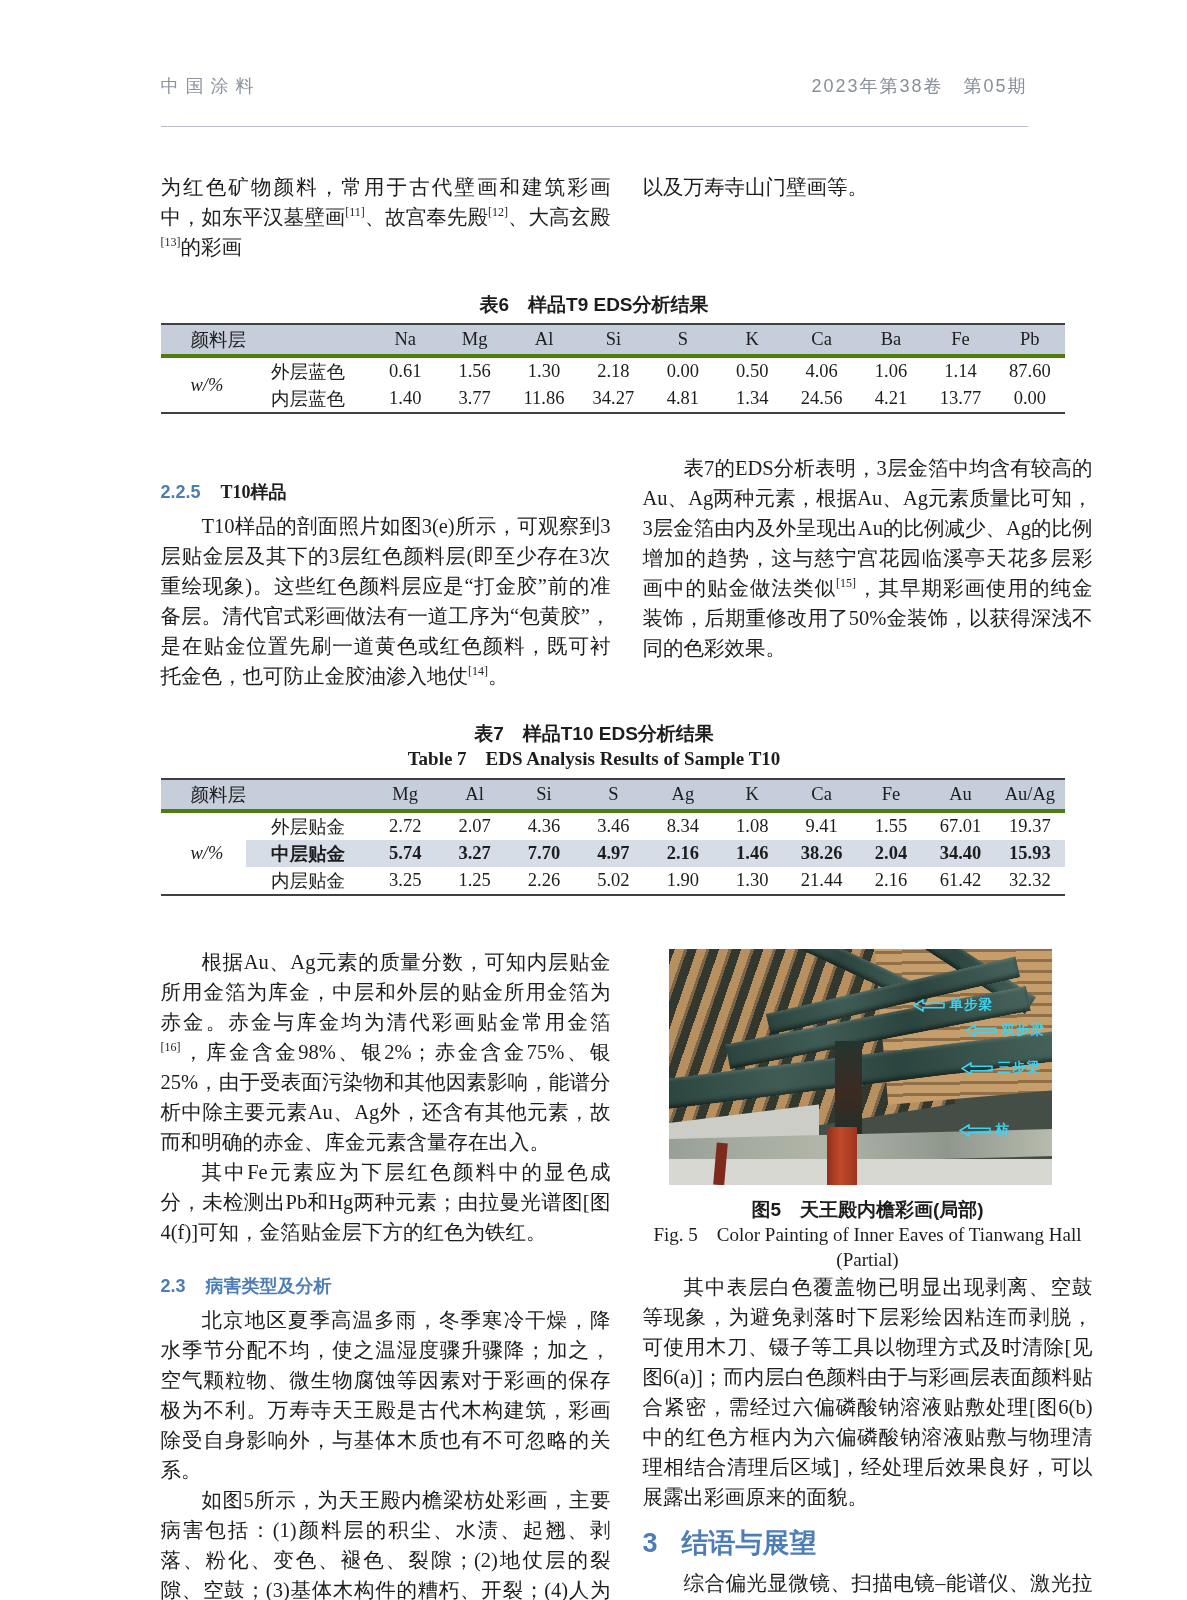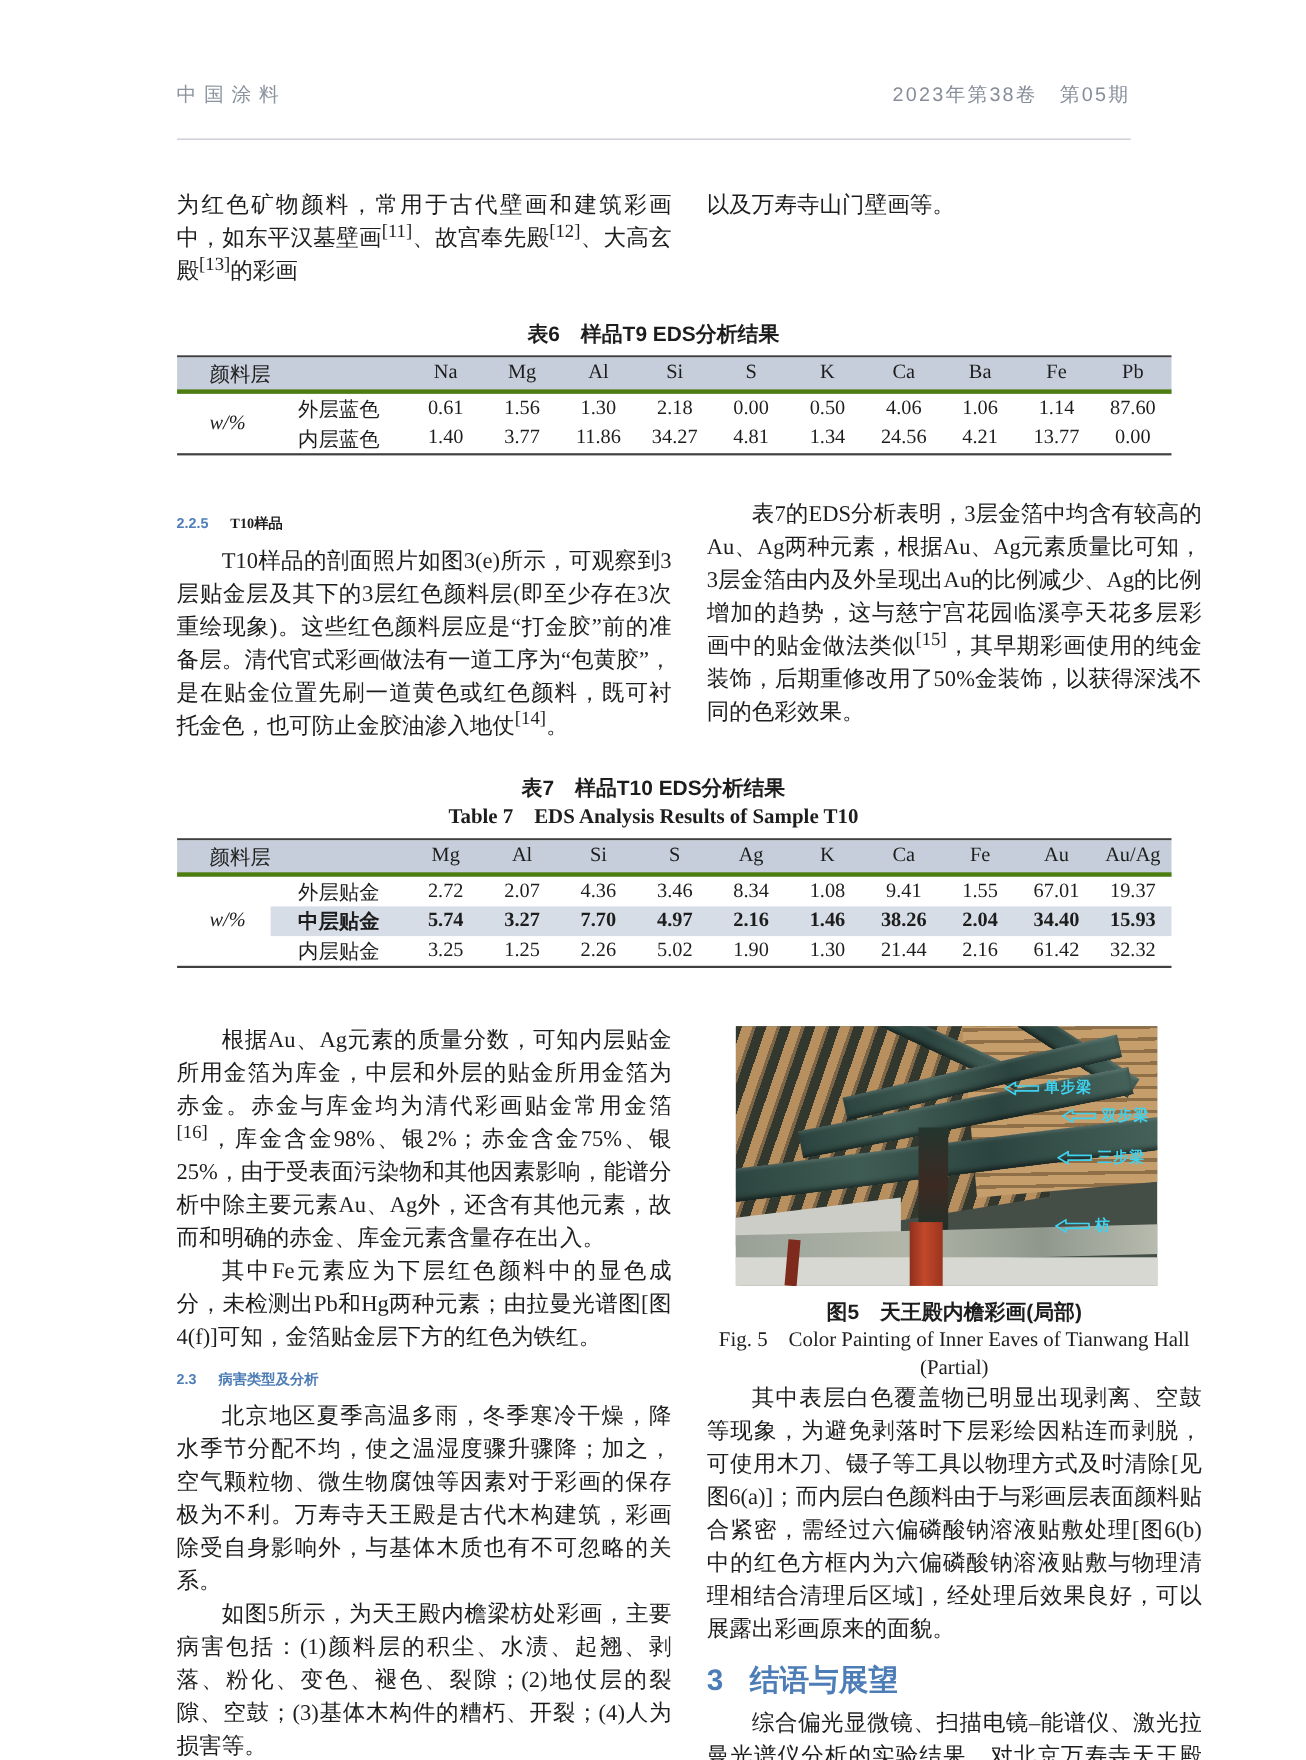--- a/index.html
+++ b/index.html
@@ -22,43 +22,43 @@
     font-family:"Liberation Sans","DejaVu Sans",sans-serif;color:#8c939e;font-size:18px;}
   .pg-header .journal{letter-spacing:7px;}
   .pg-header .issue{letter-spacing:2px;color:#878e99;}
   .head-rule{height:1px;background:var(--rule);margin-top:7px;flex:none;}
   
   .two-col{display:flex;gap:32px;}
   .col{width:450px;flex:none;}
   p.body{font-size:20.5px;line-height:30px;text-align:justify;margin:0 0 0 0;text-indent:2em;}
   p.body.noind{text-indent:0;}
   p.body + p.body{margin-top:0;}
-  sup{font-size:17px;line-height:0;vertical-align:super;}
+  sup{font-size:12px;line-height:0;vertical-align:super;}
   
   .tbl-block{margin-top:10px;flex:none;}
   .tbl-title-zh{text-align:center;font-family:"Liberation Sans","DejaVu Sans",sans-serif;
     font-weight:bold;font-size:19px;line-height:24px;}
   .tbl-title-en{text-align:center;font-family:"Liberation Serif",serif;font-weight:bold;
     font-size:19px;line-height:26px;}
   .tbl{width:904px;margin-top:6px;border-top:2px solid #404040;border-bottom:2px solid #404040;
     font-size:18.5px;}
   .tr{display:flex;align-items:center;}
   .thead{background:var(--thead-bg);height:33px;border-bottom:4px solid #4d7c0f;}
   .thead .c0{width:210px;padding-left:30px;flex:none;}
   .tc{flex:1;text-align:center;}
   .tbody-flex{display:flex;align-items:stretch;}
   .wcol{width:85px;flex:none;display:flex;align-items:center;padding-left:30px;
     font-style:italic;font-size:18.5px;}
   .rows{flex:1;}
   .rows .tr{height:27px;}
   .rows .lab{width:125px;flex:none;text-align:center;}
   .tr.striped{background:var(--stripe-bg);font-weight:bold;}
   
-  .sec-h3{display:flex;gap:20px;align-items:baseline;margin:8px 0 4px 0;
-    font-family:"Liberation Sans","DejaVu Sans",sans-serif;font-size:13px;font-weight:bold;
+  .sec-h3{display:flex;gap:20px;align-items:baseline;margin:24px 0 4px 0;
+    font-family:"Liberation Sans","DejaVu Sans",sans-serif;font-size:18px;font-weight:bold;
     color:var(--accent);line-height:30px;}
   .sec-h3 .t-black{color:#1d1d1d;font-family:"Liberation Serif",serif;font-weight:bold;}
   .sec-h2{display:flex;gap:24px;align-items:baseline;margin:14px 0 8px 0;
     font-family:"Liberation Sans","DejaVu Sans",sans-serif;font-size:27px;font-weight:bold;
     color:var(--accent);line-height:34px;}
   
   figure{margin:2px 0 0 0;}
   .photo{position:relative;width:383px;height:236px;margin-left:26px;background:#454d47;overflow:hidden;}
   .ph-rafters{position:absolute;left:-60px;top:-48px;width:330px;height:230px;
     background:repeating-linear-gradient(118deg,#b8905f 0 9px,#7c6647 9px 12px,#33382f 12px 21px);

